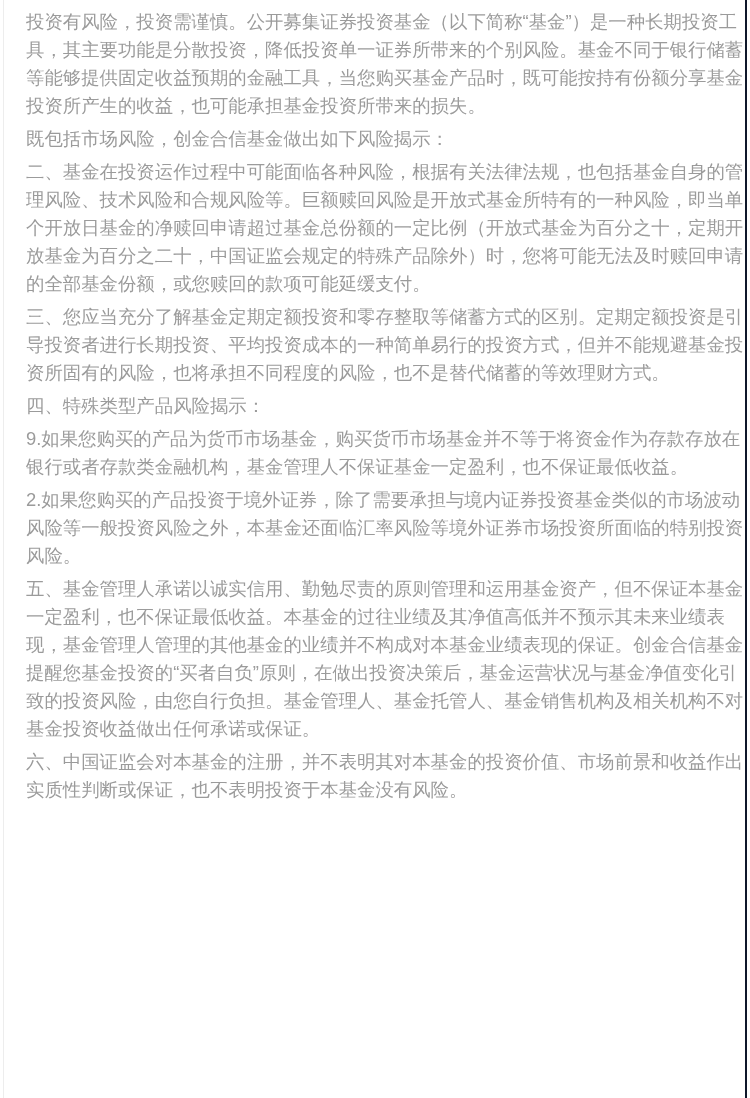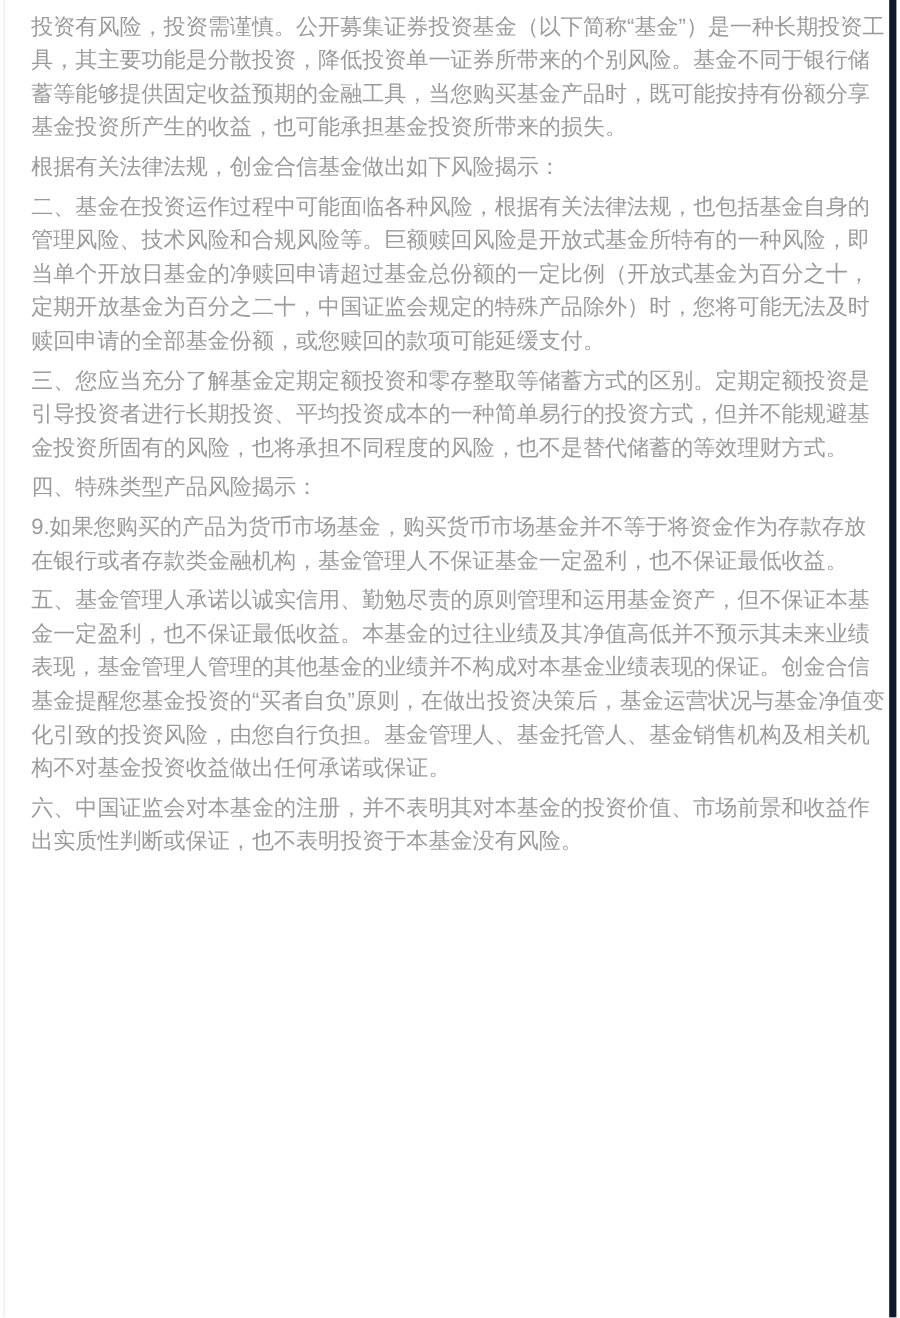--- a/index.html
+++ b/index.html
@@ -10,38 +10,39 @@
     background: #ffffff;
     overflow: hidden;
     font-family: "Liberation Sans", sans-serif;
   }
   .page {
     box-sizing: border-box;
     width: 744px;
     min-height: 1098px;
     margin: 0 3px;
     border-left: 1px solid #ededed;
-    border-right: 6px solid #0f172a;
+    border-right: 2px solid #0f172a;
     padding: 8px 1px 0 22px;
     background: #ffffff;
   }
   .para {
     margin: 0 0 5px 0;
     font-size: 18.4px;
     line-height: 28px;
     color: #9b9b9b;
     text-align: left;
     letter-spacing: 0;
   }
 </style>
 </head>
 <body>
 
 <div class="page">
   <p class="para">投资有风险，投资需谨慎。公开募集证券投资基金（以下简称“基金”）是一种长期投资工具，其主要功能是分散投资，降低投资单一证券所带来的个别风险。基金不同于银行储蓄等能够提供固定收益预期的金融工具，当您购买基金产品时，既可能按持有份额分享基金投资所产生的收益，也可能承担基金投资所带来的损失。</p>
-  <p class="para">根据有关法律法规，创金合信基金做出如下风险揭示：</p>
+  <p class="para">既包括市场风险，创金合信基金做出如下风险揭示：</p>
   <p class="para">二、基金在投资运作过程中可能面临各种风险，根据有关法律法规，也包括基金自身的管理风险、技术风险和合规风险等。巨额赎回风险是开放式基金所特有的一种风险，即当单个开放日基金的净赎回申请超过基金总份额的一定比例（开放式基金为百分之十，定期开放基金为百分之二十，中国证监会规定的特殊产品除外）时，您将可能无法及时赎回申请的全部基金份额，或您赎回的款项可能延缓支付。</p>
   <p class="para">三、您应当充分了解基金定期定额投资和零存整取等储蓄方式的区别。定期定额投资是引导投资者进行长期投资、平均投资成本的一种简单易行的投资方式，但并不能规避基金投资所固有的风险，也将承担不同程度的风险，也不是替代储蓄的等效理财方式。</p>
   <p class="para">四、特殊类型产品风险揭示：</p>
   <p class="para">9.如果您购买的产品为货币市场基金，购买货币市场基金并不等于将资金作为存款存放在银行或者存款类金融机构，基金管理人不保证基金一定盈利，也不保证最低收益。</p>
+  <p class="para">2.如果您购买的产品投资于境外证券，除了需要承担与境内证券投资基金类似的市场波动风险等一般投资风险之外，本基金还面临汇率风险等境外证券市场投资所面临的特别投资风险。</p>
   <p class="para">五、基金管理人承诺以诚实信用、勤勉尽责的原则管理和运用基金资产，但不保证本基金一定盈利，也不保证最低收益。本基金的过往业绩及其净值高低并不预示其未来业绩表现，基金管理人管理的其他基金的业绩并不构成对本基金业绩表现的保证。创金合信基金提醒您基金投资的“买者自负”原则，在做出投资决策后，基金运营状况与基金净值变化引致的投资风险，由您自行负担。基金管理人、基金托管人、基金销售机构及相关机构不对基金投资收益做出任何承诺或保证。</p>
   <p class="para">六、中国证监会对本基金的注册，并不表明其对本基金的投资价值、市场前景和收益作出实质性判断或保证，也不表明投资于本基金没有风险。</p>
 </div>
 
 </body></html>

